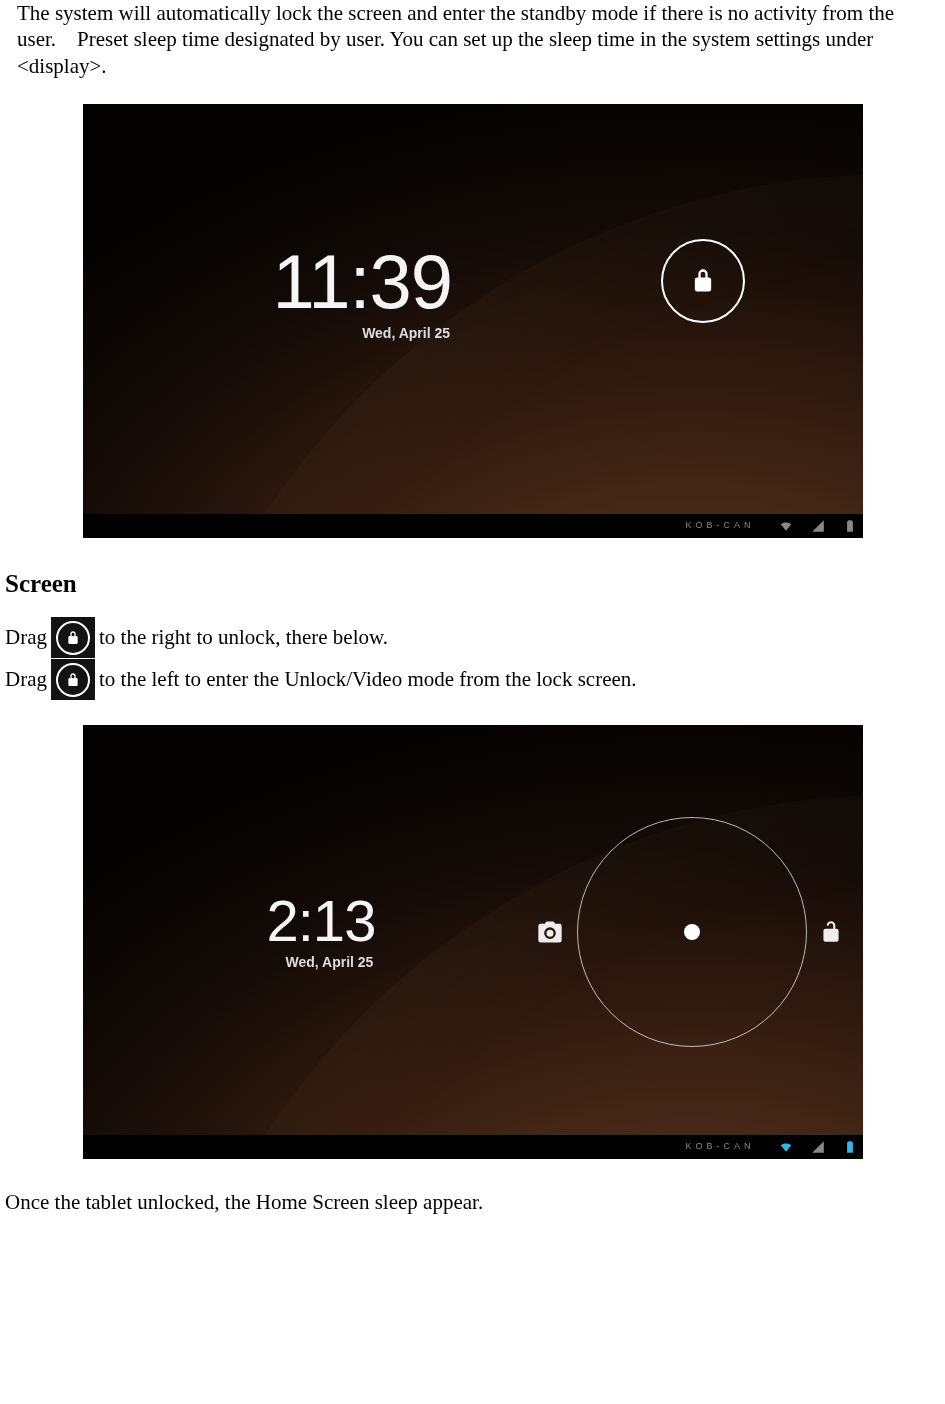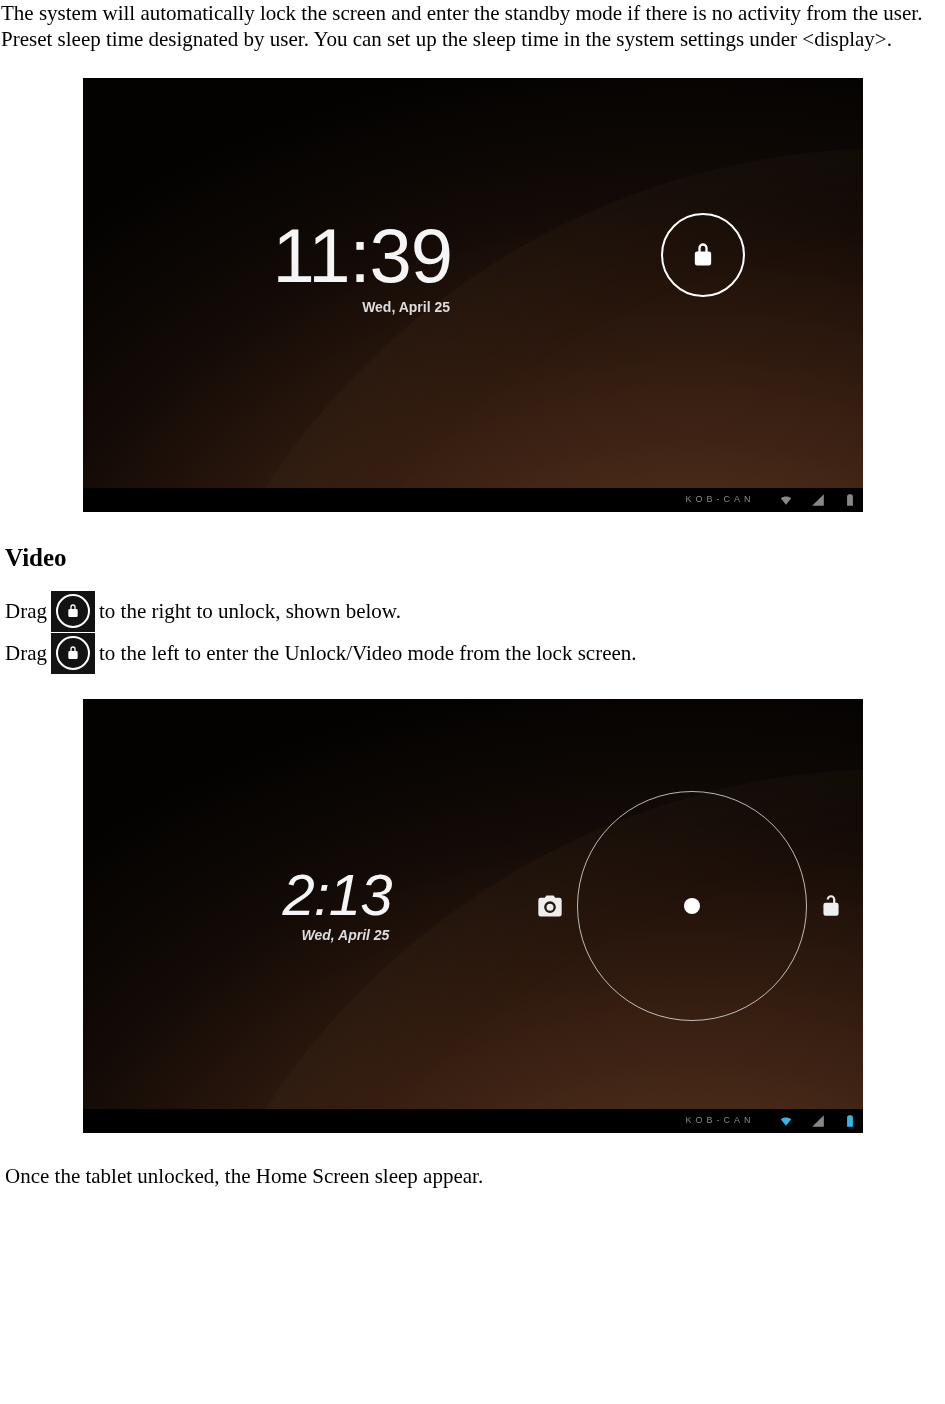--- a/index.html
+++ b/index.html
@@ -4,40 +4,40 @@
   <style>
     * { box-sizing: border-box; margin: 0; padding: 0; }
     body {
       width: 945px;
       font-family: "Times New Roman", Times, serif;
       font-size: 21px;
       color: #000;
       background: #fff;
       line-height: 1.25;
     }
-    .doc-text { margin: 0 5px 10px 1px; }
+    .doc-text { margin: 0 5px 10px 17px; }
     .section-heading { font-weight: bold; font-size: 25px; margin: 20px 5px 18px 5px; }
     .figure-wrap { display: flex; justify-content: center; margin: 25px 0 30px 0; }
     .tablet-screen {
       position: relative;
       width: 780px;
       height: 434px;
       background: radial-gradient(ellipse 1150px 820px at 78% 140%, #5a3520 0%, #4a2b19 22%, #2e190e 42%, #120a06 60%, #030201 78%);
       overflow: hidden;
     }
     .planet-rim {
       position: absolute;
       width: 1500px; height: 1500px;
       border-radius: 50%;
       left: 60px; top: 70px;
       box-shadow: inset 40px 40px 90px rgba(255,210,170,0.03);
     }
     .clock-block { position: absolute; color: #fff; }
     .clock-block.s1 { left: 190px; top: 130px; }
-    .clock-block.s2 { left: 200px; top: 160px; font-style: italic; }
+    .clock-block.s2 { left: 184px; top: 160px; }
     .clock-time {
       font-family: Arial, Helvetica, sans-serif;
       font-weight: 200;
       color: #f5f5f5;
       text-align: right;
       letter-spacing: -1px;
     }
     .clock-time.s1 { font-size: 76px; }
     .clock-time.s2 { font-size: 58px; }
     .clock-date {
@@ -151,32 +151,32 @@
       <svg class="nav-icon signal-tri" viewBox="0 0 24 24">
           <path d="M2 22h20V2L2 22z"></path>
         </svg>
       <svg class="nav-icon battery-icon" viewBox="0 0 24 24">
           <path d="M15 2h-6v2H7v18h10V4h-2V2z"></path>
         </svg>
     </div>
   </div>
 </div>
 
-<h3 class="section-heading">Video</h3>
+<h3 class="section-heading">Screen</h3>
 
 <div class="instr-line">
   <span>Drag </span>
   <span class="inline-icon-box">
     <span class="inline-lock-circle">
       <svg viewBox="0 0 24 24" width="16" height="16">
           <path fill="#fff" d="M12 2a4 4 0 0 0-4 4v3H7a2 2 0 0 0-2 2v8a2 2 0 0 0 2 2h10a2 2 0 0 0 2-2v-8a2 2 0 0 0-2-2h-1V6a4 4 0 0 0-4-4zm-2 4a2 2 0 1 1 4 0v3h-4V6z"></path>
         </svg>
     </span>
   </span>
-  <span> to the right to unlock, shown below.</span>
+  <span> to the right to unlock, there below.</span>
 </div>
 
 <div class="instr-line">
   <span>Drag </span>
   <span class="inline-icon-box">
     <span class="inline-lock-circle">
       <svg viewBox="0 0 24 24" width="16" height="16">
           <path fill="#fff" d="M12 2a4 4 0 0 0-4 4v3H7a2 2 0 0 0-2 2v8a2 2 0 0 0 2 2h10a2 2 0 0 0 2-2v-8a2 2 0 0 0-2-2h-1V6a4 4 0 0 0-4-4zm-2 4a2 2 0 1 1 4 0v3h-4V6z"></path>
         </svg>
     </span>

